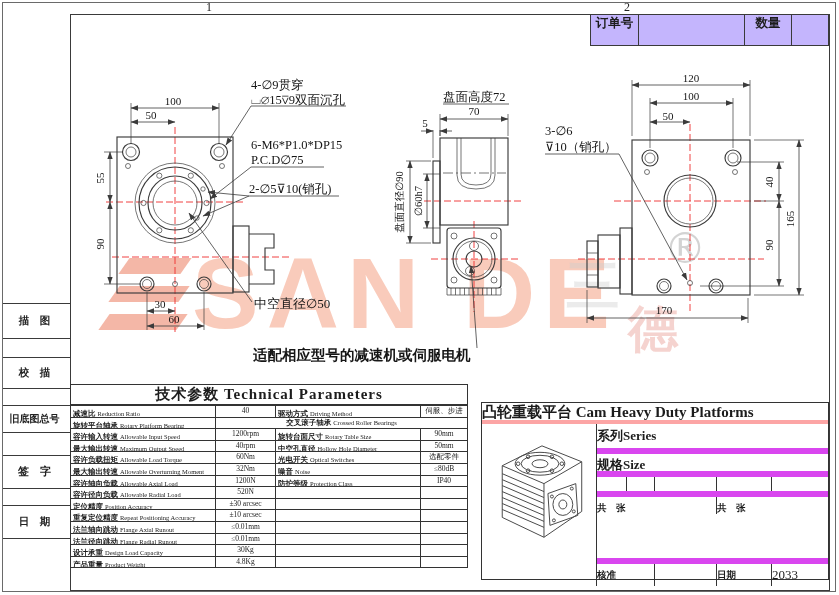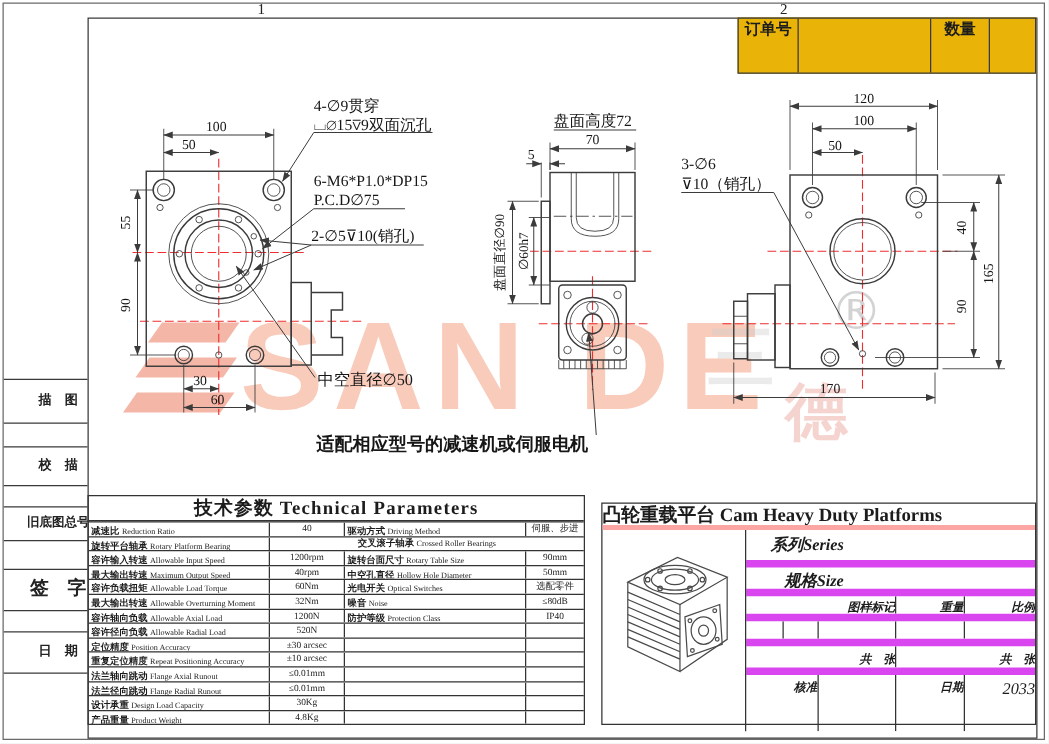--- a/index.html
+++ b/index.html
@@ -11,26 +11,26 @@
   }
   .outer-border { position:absolute; left:2px; top:2px; width:834px; height:590px; border:1px solid #6a6a6a; }
   .inner-frame  { position:absolute; left:70px; top:14px; width:760px; height:577px; border:1.6px solid #3a3a3a; }
 
   
   .colmark { position:absolute; top:0; width:16px; height:13px; text-align:center;
              font:12px "Liberation Serif",serif; color:#222; }
 
   
   .hline { position:absolute; left:3px; width:67px; height:0; border-top:1px solid #3a3a3a; }
-  .strip-label { position:absolute; left:13px; width:67px; text-align:center;
+  .strip-label { position:absolute; left:1px; width:67px; text-align:center;
                  font-weight:600; color:#222; overflow:hidden; }
 
   
-  .order-table { position:absolute; left:590px; top:14px; width:239px; height:45px;
-                 display:flex; border:1px solid #3a3a3a; background:#eab308; }
+  .order-table { position:absolute; left:590px; top:14px; width:239px; height:32px;
+                 display:flex; border:1px solid #3a3a3a; background:#c4b5fd; }
   .order-table .cell { border-left:1px solid #3a3a3a; height:100%; line-height:27px;
                        text-align:center; font:600 12.5px "Liberation Serif",serif; overflow:hidden; }
   .order-table .cell:first-child { border-left:none; }
   .oc1{width:47px;} .oc2{width:106px;} .oc3{width:47px;} .oc4{flex:1;}
 
   
   .wm { position:absolute; pointer-events:none; }
   .wm-text { left:192px; top:236px; font:800 100px "Liberation Sans","DejaVu Sans",sans-serif;
              letter-spacing:8px; color:rgba(240,125,85,0.40); white-space:nowrap; }
   .wm-logo { left:106px; top:252px; width:90px; height:95px; }
@@ -42,21 +42,21 @@
   
   #drawing-svg { position:absolute; left:70px; top:14px; width:760px; height:388px; z-index:2; }
   #drawing-svg .o  { stroke:#3b3b3b; stroke-width:1.15; fill:none; }
   #drawing-svg .t  { stroke:#3b3b3b; stroke-width:0.7;  fill:none; }
   #drawing-svg .d  { stroke:#3b3b3b; stroke-width:0.8;  fill:none; }
   #drawing-svg .cl { stroke:#ee2e2e; stroke-width:0.9; stroke-dasharray:7 3; fill:none; }
   #drawing-svg .cc { stroke:#3b3b3b; stroke-width:0.7; stroke-dasharray:10 3 2 3; fill:none; }
   #drawing-svg text.ann { font-family:"Liberation Serif","DejaVu Serif",serif; fill:#161616; }
 
   
-  .tech { position:absolute; left:70px; top:396px; width:398px; z-index:3;
+  .tech { position:absolute; left:70px; top:384px; width:398px; z-index:3;
           border:1.2px solid #333; background:rgba(255,255,255,0.0); }
   .tech-title { height:20px; line-height:20px; text-align:center; border-bottom:1px solid #333;
                 font:600 15px "Liberation Serif",serif; letter-spacing:1px; }
   .tr { display:flex; height:11.6px; border-top:1px solid #333; overflow:hidden; }
   .tr:first-of-type { border-top:none; }
   .tr .c { height:100%; line-height:10.6px; white-space:nowrap; overflow:hidden; }
   .c1 { width:144px; padding-left:2px; }
   .c2 { width:61px;  border-left:1px solid #333; border-right:1px solid #333; text-align:center; }
   .c3 { width:144px; padding-left:2px; }
   .c4 { flex:1; border-left:1px solid #333; text-align:center; }
@@ -68,24 +68,24 @@
   
   .tblock { position:absolute; left:481px; top:402px; width:348px; height:178px; z-index:3;
             border:1.2px solid #333; display:flex; flex-direction:column; background:transparent; }
   .tb-title { height:21px; line-height:20px; text-align:left; border-bottom:4px solid #fca5a5;
               font:600 15px "Liberation Serif",serif; }
   .tb-body { flex:1; display:flex; }
   .tb-img  { width:115px; border-right:1px solid #333; position:relative; }
   .tb-right{ flex:1; display:flex; flex-direction:column; }
   .tb-row  { display:flex; border-top:6px solid #d946ef; overflow:hidden; }
   .tb-row:first-child { border-top:none; }
-  .tb-row .tc { border-left:1px solid #333; text-align:right; overflow:hidden; white-space:nowrap;font-style:italic; }
+  .tb-row .tc { border-left:1px solid #333; text-align:left; overflow:hidden; white-space:nowrap; }
   .tb-row .tc:first-child { border-left:none; }
   .rA { height:24px; } .rB { height:23px; } .rC { height:20px; } .rD { height:20px; }
-  .rE { height:23px; } .rF { height:24px; } .rG { flex:1; }
+  .rE { height:23px; } .rF { height:24px; } .rG { flex:1;margin-top:44px; }
   .lbl13 { font:600 13px "Liberation Serif",serif; }
   .lbl10 { font:600 9.5px "Liberation Sans",sans-serif; }
   .val13 { font:600 13px "Liberation Serif",serif; }
 </style>
 </head>
 <body>
 
 <div class="page">
 
   <div class="outer-border"></div>
@@ -99,21 +99,21 @@
   <div class="hline" style="top:388px"></div>
   <div class="hline" style="top:405px"></div>
   <div class="hline" style="top:432px"></div>
   <div class="hline" style="top:455px"></div>
   <div class="hline" style="top:488px"></div>
   <div class="hline" style="top:505px"></div>
   <div class="hline" style="top:538px"></div>
   <div class="strip-label" style="top:303px;height:35px;line-height:35px;font-size:10.5px">描　图</div>
   <div class="strip-label" style="top:357px;height:31px;line-height:31px;font-size:10.5px">校　描</div>
   <div class="strip-label" style="top:405px;height:27px;line-height:27px;font-size:10px">旧底图总号</div>
-  <div class="strip-label" style="top:455px;height:33px;line-height:33px;font-size:15px">签　字</div>
+  <div class="strip-label" style="top:455px;height:33px;line-height:33px;font-size:11px">签　字</div>
   <div class="strip-label" style="top:505px;height:33px;line-height:33px;font-size:10.5px">日　期</div>
 
   <div class="inner-frame"></div>
 
   <div class="order-table">
     <div class="cell oc1">订单号</div>
     <div class="cell oc2"></div>
     <div class="cell oc3">数量</div>
     <div class="cell oc4"></div>
   </div>
@@ -406,25 +406,20 @@
           </g>
         </svg>
       </div>
       <div class="tb-right">
         <div class="tb-row rA">
           <div class="tc lbl13" style="width:78px;line-height:23px">系列Series</div>
         </div>
         <div class="tb-row rB">
           <div class="tc lbl13" style="width:78px;line-height:22px">规格Size</div>
         </div>
-        <div class="tb-row rC">
-          <div class="tc lbl10" style="width:119px;line-height:19px">图样标记</div>
-          <div class="tc lbl10" style="width:55px;line-height:19px">重量</div>
-          <div class="tc lbl10" style="flex:1;line-height:19px">比例</div>
-        </div>
         <div class="tb-row rD">
           <div class="tc" style="width:29px"></div>
           <div class="tc" style="width:28px"></div>
           <div class="tc" style="width:62px"></div>
           <div class="tc" style="width:55px"></div>
           <div class="tc" style="flex:1"></div>
         </div>
         <div class="tb-row rE">
           <div class="tc lbl10" style="width:119px;line-height:22px">共　张</div>
           <div class="tc lbl10" style="flex:1;line-height:22px">共　张</div>

